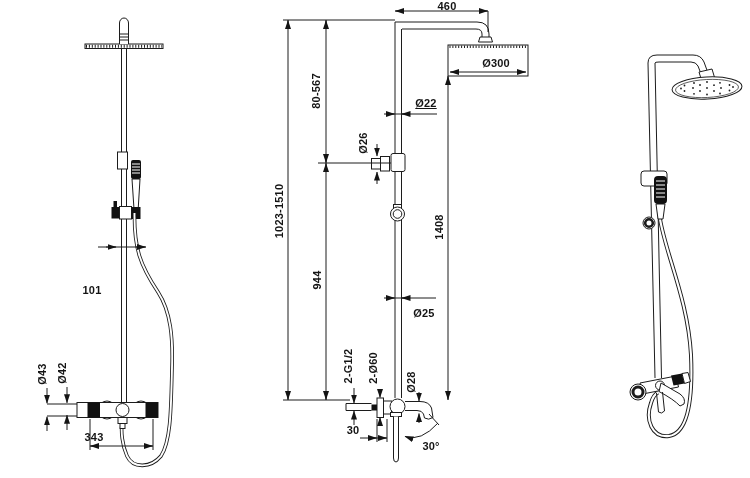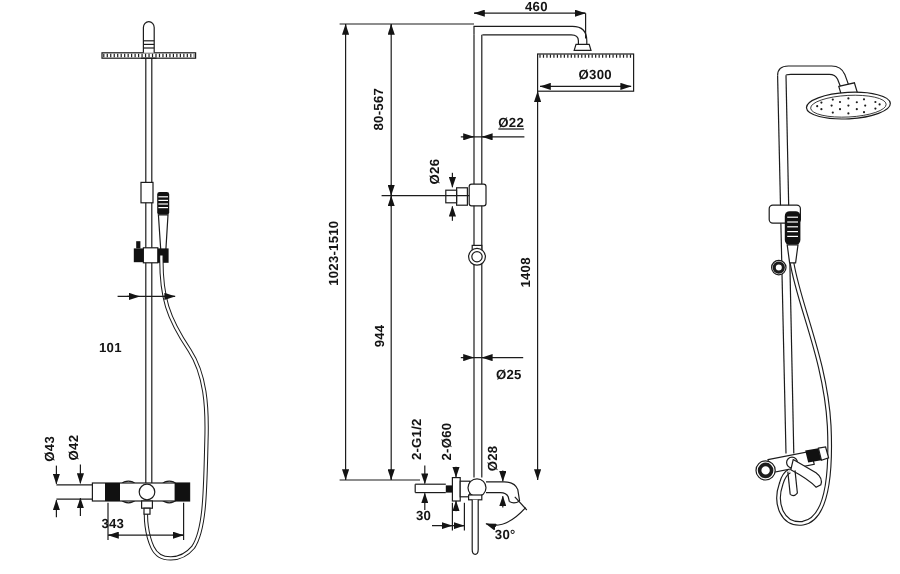--- a/index.html
+++ b/index.html
@@ -300,15 +300,15 @@
 <span class="dim" style="left:426px; top:103px;text-decoration:underline;">Ø22</span>
 <span class="dim rot" style="left:363px; top:143px;">Ø26</span>
 <span class="dim rot" style="left:279px; top:211px;">1023-1510</span>
 <span class="dim rot" style="left:439px; top:227px;">1408</span>
 <span class="dim rot" style="left:317px; top:280px;">944</span>
 <span class="dim" style="left:424px; top:289px;margin-top:24px;">Ø25</span>
 <span class="dim rot" style="left:348px; top:366px;">2-G1/2</span>
 <span class="dim rot" style="left:373px; top:368px;">2-Ø60</span>
 <span class="dim rot" style="left:411px; top:382px;">Ø28</span>
 <span class="dim" style="left:353px; top:430px;">30</span>
-<span class="dim" style="left:421px; top:446px;">30°</span>
+<span class="dim" style="left:431px; top:446px;">30°</span>
 
 </div>
 
 </body></html>

